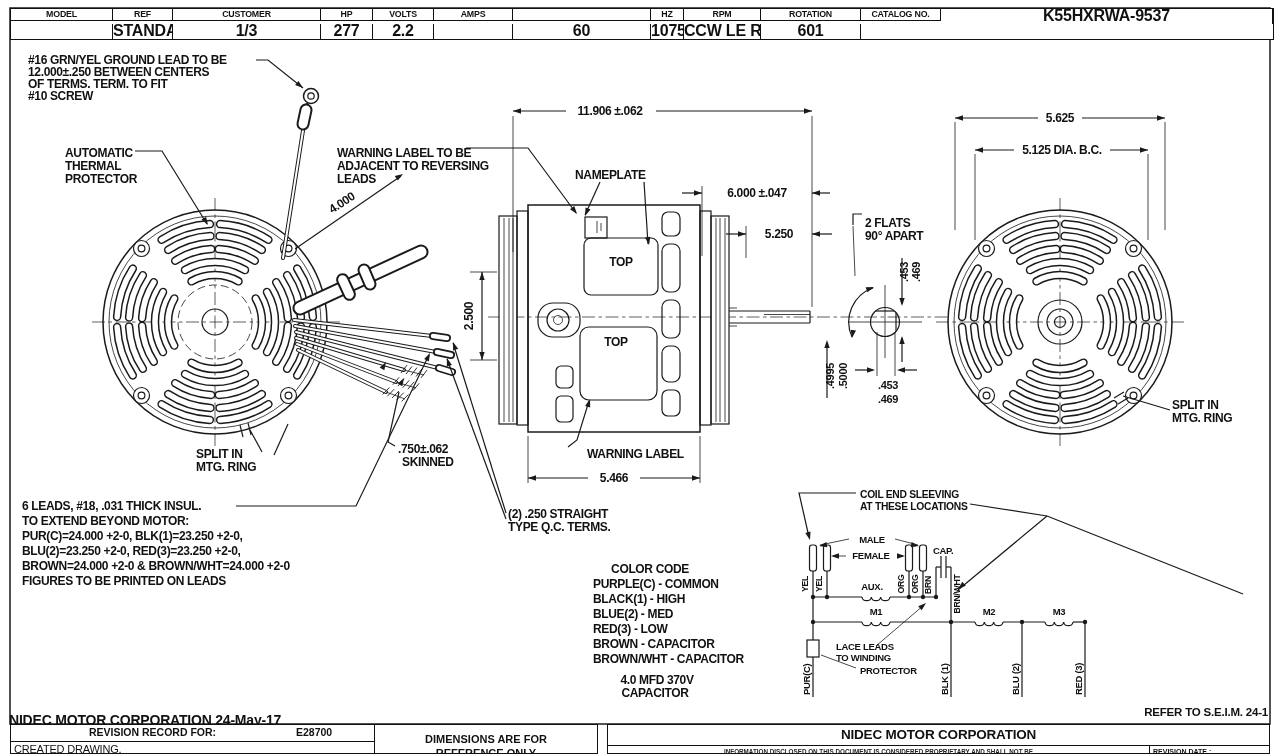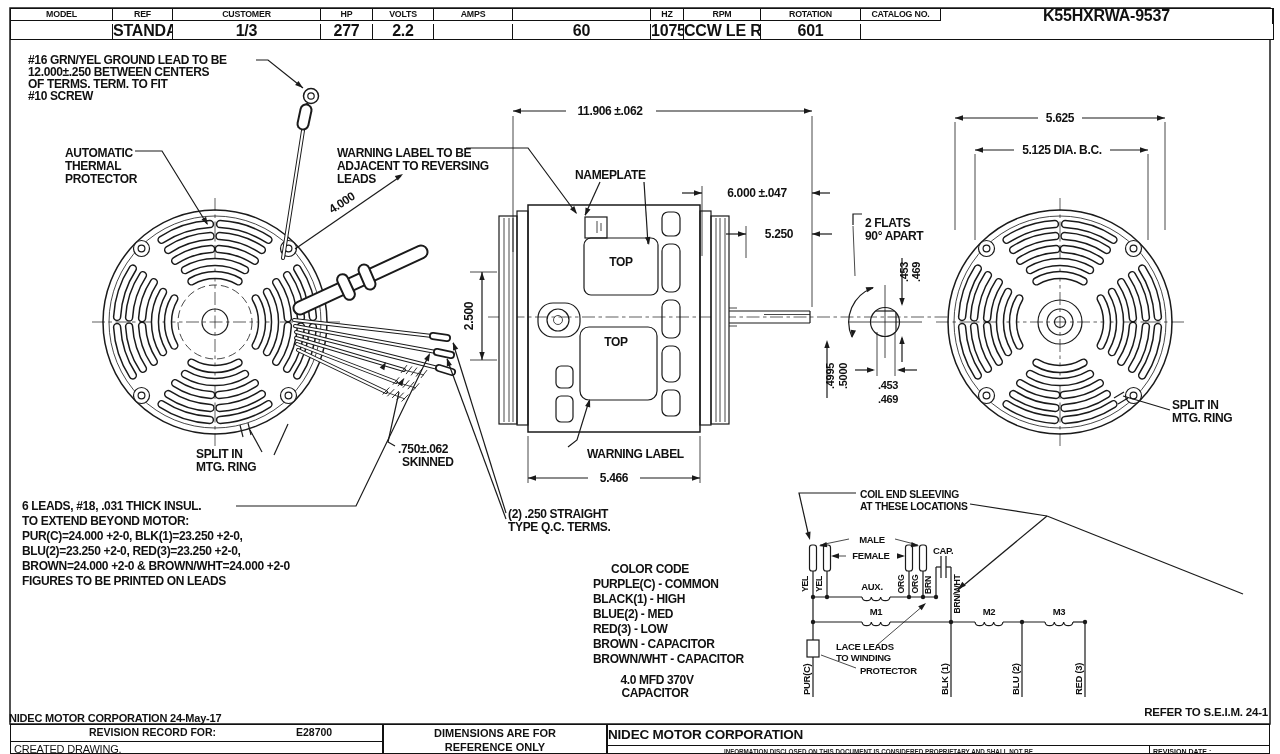--- a/index.html
+++ b/index.html
@@ -38,31 +38,31 @@
   .qc-o{stroke:#1a1a1a;stroke-width:8;fill:none;stroke-linecap:round}
   .qc-i{stroke:#fff;stroke-width:4.5;fill:none;stroke-linecap:round}
   text{font-family:"Liberation Sans",sans-serif;font-weight:bold;fill:#111}
   .t{font-size:12px;letter-spacing:-0.35px}
   .ta{font-size:11px;letter-spacing:-0.3px}
   .tm{font-size:10.3px;letter-spacing:-0.3px}
   .t9{font-size:9.5px;letter-spacing:-0.3px}
   .t8{font-size:8.7px;letter-spacing:-0.3px}
 
   
-  .fnote{position:absolute;left:9px;top:712px;font-size:11px;font-weight:bold;letter-spacing:-0.2px}
+  .fnote{position:absolute;left:9px;top:712px;font-size:14px;font-weight:bold;letter-spacing:-0.2px}
   .frefer{position:absolute;right:12px;top:706px;font-size:11.5px;font-weight:bold;letter-spacing:-0.2px}
   .fbox{position:absolute;top:724px;height:30px;border:1.7px solid #111;box-sizing:border-box;background:#fff}
   #fb1{left:10px;width:373px}
   #fb1 .r1{position:relative;height:16px;border-bottom:1.2px solid #111;font-size:10.5px;font-weight:bold;line-height:15px}
   #fb1 .r1 .lab{position:absolute;left:0;width:283px;text-align:center}
   #fb1 .r1 .num{position:absolute;left:285px}
   #fb1 .r2{font-size:11px;font-weight:normal;padding:1px 0 0 3px;letter-spacing:-0.2px}
-  #fb2{left:383px;width:224px;text-align:center;font-size:11px;font-weight:bold;line-height:13.5px;padding-top:2px}
+  #fb2{left:374px;width:224px;text-align:center;font-size:11px;font-weight:bold;line-height:13.5px;padding-top:8px}
   #fb3{left:607px;width:663px}
-  #fb3 .tt{height:20px;border-bottom:1.2px solid #111;font-size:13.5px;font-weight:bold;line-height:20px;letter-spacing:-0.2px}
+  #fb3 .tt{height:20px;border-bottom:1.2px solid #111;text-align:center;font-size:13.5px;font-weight:bold;line-height:20px;letter-spacing:-0.2px}
   #fb3 .bb{display:flex;height:8px;overflow:hidden}
   #fb3 .pp{flex:1;font-size:6.3px;text-align:center;padding-top:2px;white-space:nowrap;overflow:hidden;font-weight:bold;color:#222}
   #fb3 .dd{width:116px;border-left:1.2px solid #111;font-size:7px;font-weight:bold;padding:2px 0 0 3px;white-space:nowrap}
 </style>
 </head>
 <body>
 
 <svg id="dwg" width="1280" height="754" viewBox="0 0 1280 754">
 
   <rect x="10" y="8" width="1260" height="716" class="lh"></rect>

